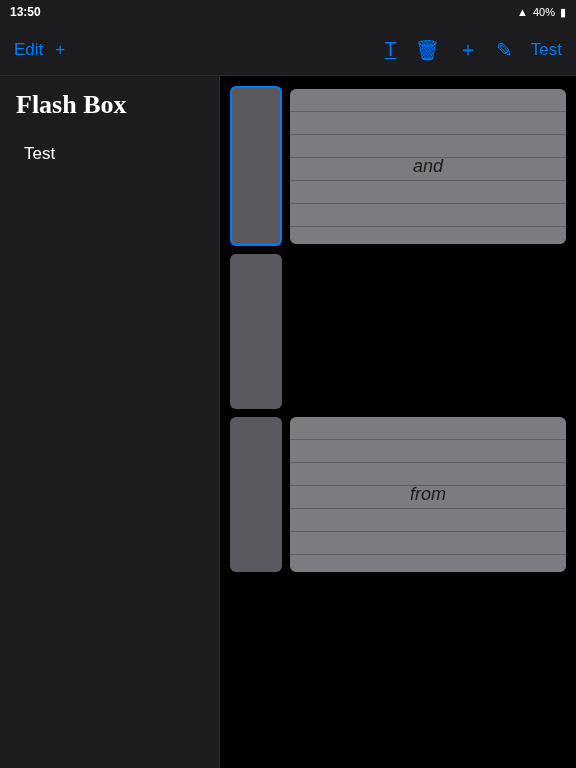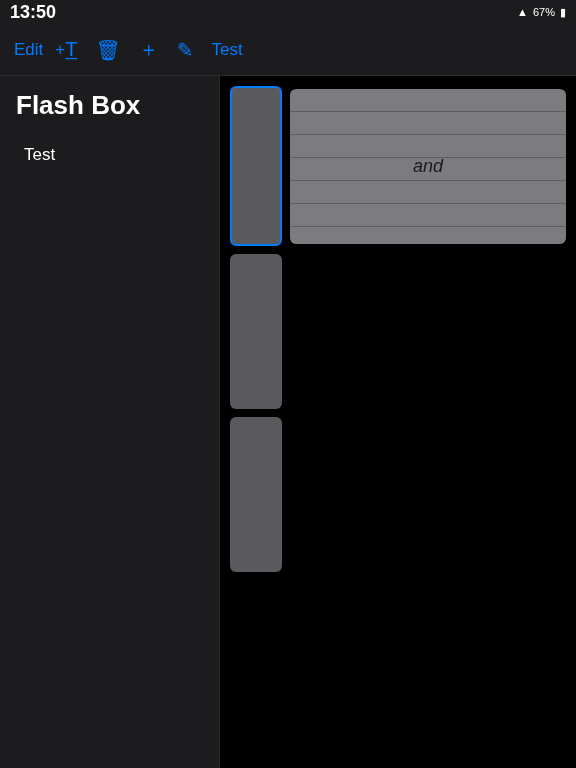--- a/index.html
+++ b/index.html
@@ -19,33 +19,35 @@
       top: 0; left: 0; right: 0;
       height: 24px;
       background: #1c1c1e;
       display: flex;
       align-items: center;
       justify-content: space-between;
       padding: 0 10px;
       font-size: 12px;
       color: #fff;
     }
-    .status-time { font-weight: 600; font-size: 18px; }
+    .status-time { font-weight: 600; font-size: 12px; }
     .status-icons { display: flex; align-items: center; gap: 5px; font-size: 11px; }
 
     
     .header-bar {
       position: absolute;
       top: 24px; left: 0; right: 0;
       height: 52px;
       background: #1c1c1e;
       display: flex;
       align-items: center;
+      justify-content: space-between;
       padding: 0 14px;
       border-bottom: 1px solid #2c2c2e;
+      gap: 39px;
     }
     .header-left { display: flex; align-items: center; gap: 12px; }
     .header-right { display: flex; align-items: center; gap: 18px; }
     .btn-blue {
       color: #007aff;
       font-size: 17px;
       background: none;
       border: none;
       cursor: pointer;
       font-family: inherit;
@@ -65,20 +67,21 @@
       width: 220px;
       bottom: 0;
       background: #1c1c1e;
       border-right: 1px solid #2c2c2e;
     }
     .app-title {
       font-size: 26px;
       font-weight: 700;
       color: #fff;
       padding: 14px 16px 10px 16px;
+      font-family: Liberation Serif, serif;
     }
     .sidebar-item {
       padding: 12px 16px;
       font-size: 17px;
       color: #fff;
       cursor: pointer;
       border-radius: 8px;
       margin: 2px 8px;
     }
     .sidebar-item.active {
@@ -172,21 +175,21 @@
       border: 2px solid #007aff;
     }
   </style>
 </head>
 <body>
 
 <div class="status-bar">
   <span class="status-time">13:50</span>
   <div class="status-icons">
     <span>▲</span>
-    <span>67%</span>
+    <span>40%</span>
     <span>▮</span>
   </div>
 </div>
 
 <div class="header-bar">
   <div class="header-left">
     <button class="btn-blue">Edit</button>
     <button class="btn-blue">+</button>
   </div>
   <div class="header-right">
@@ -214,16 +217,19 @@
         <span class="card-text">and</span>
       </div>
     </div>
 
     <div class="card-pair">
       <div class="card-back-only"></div>
     </div>
 
     <div class="card-pair">
       <div class="card-back-only"></div>
+      <div class="card-front">
+        <span class="card-text">from</span>
+      </div>
     </div>
 
   </div>
 </div>
 
 </body></html>

